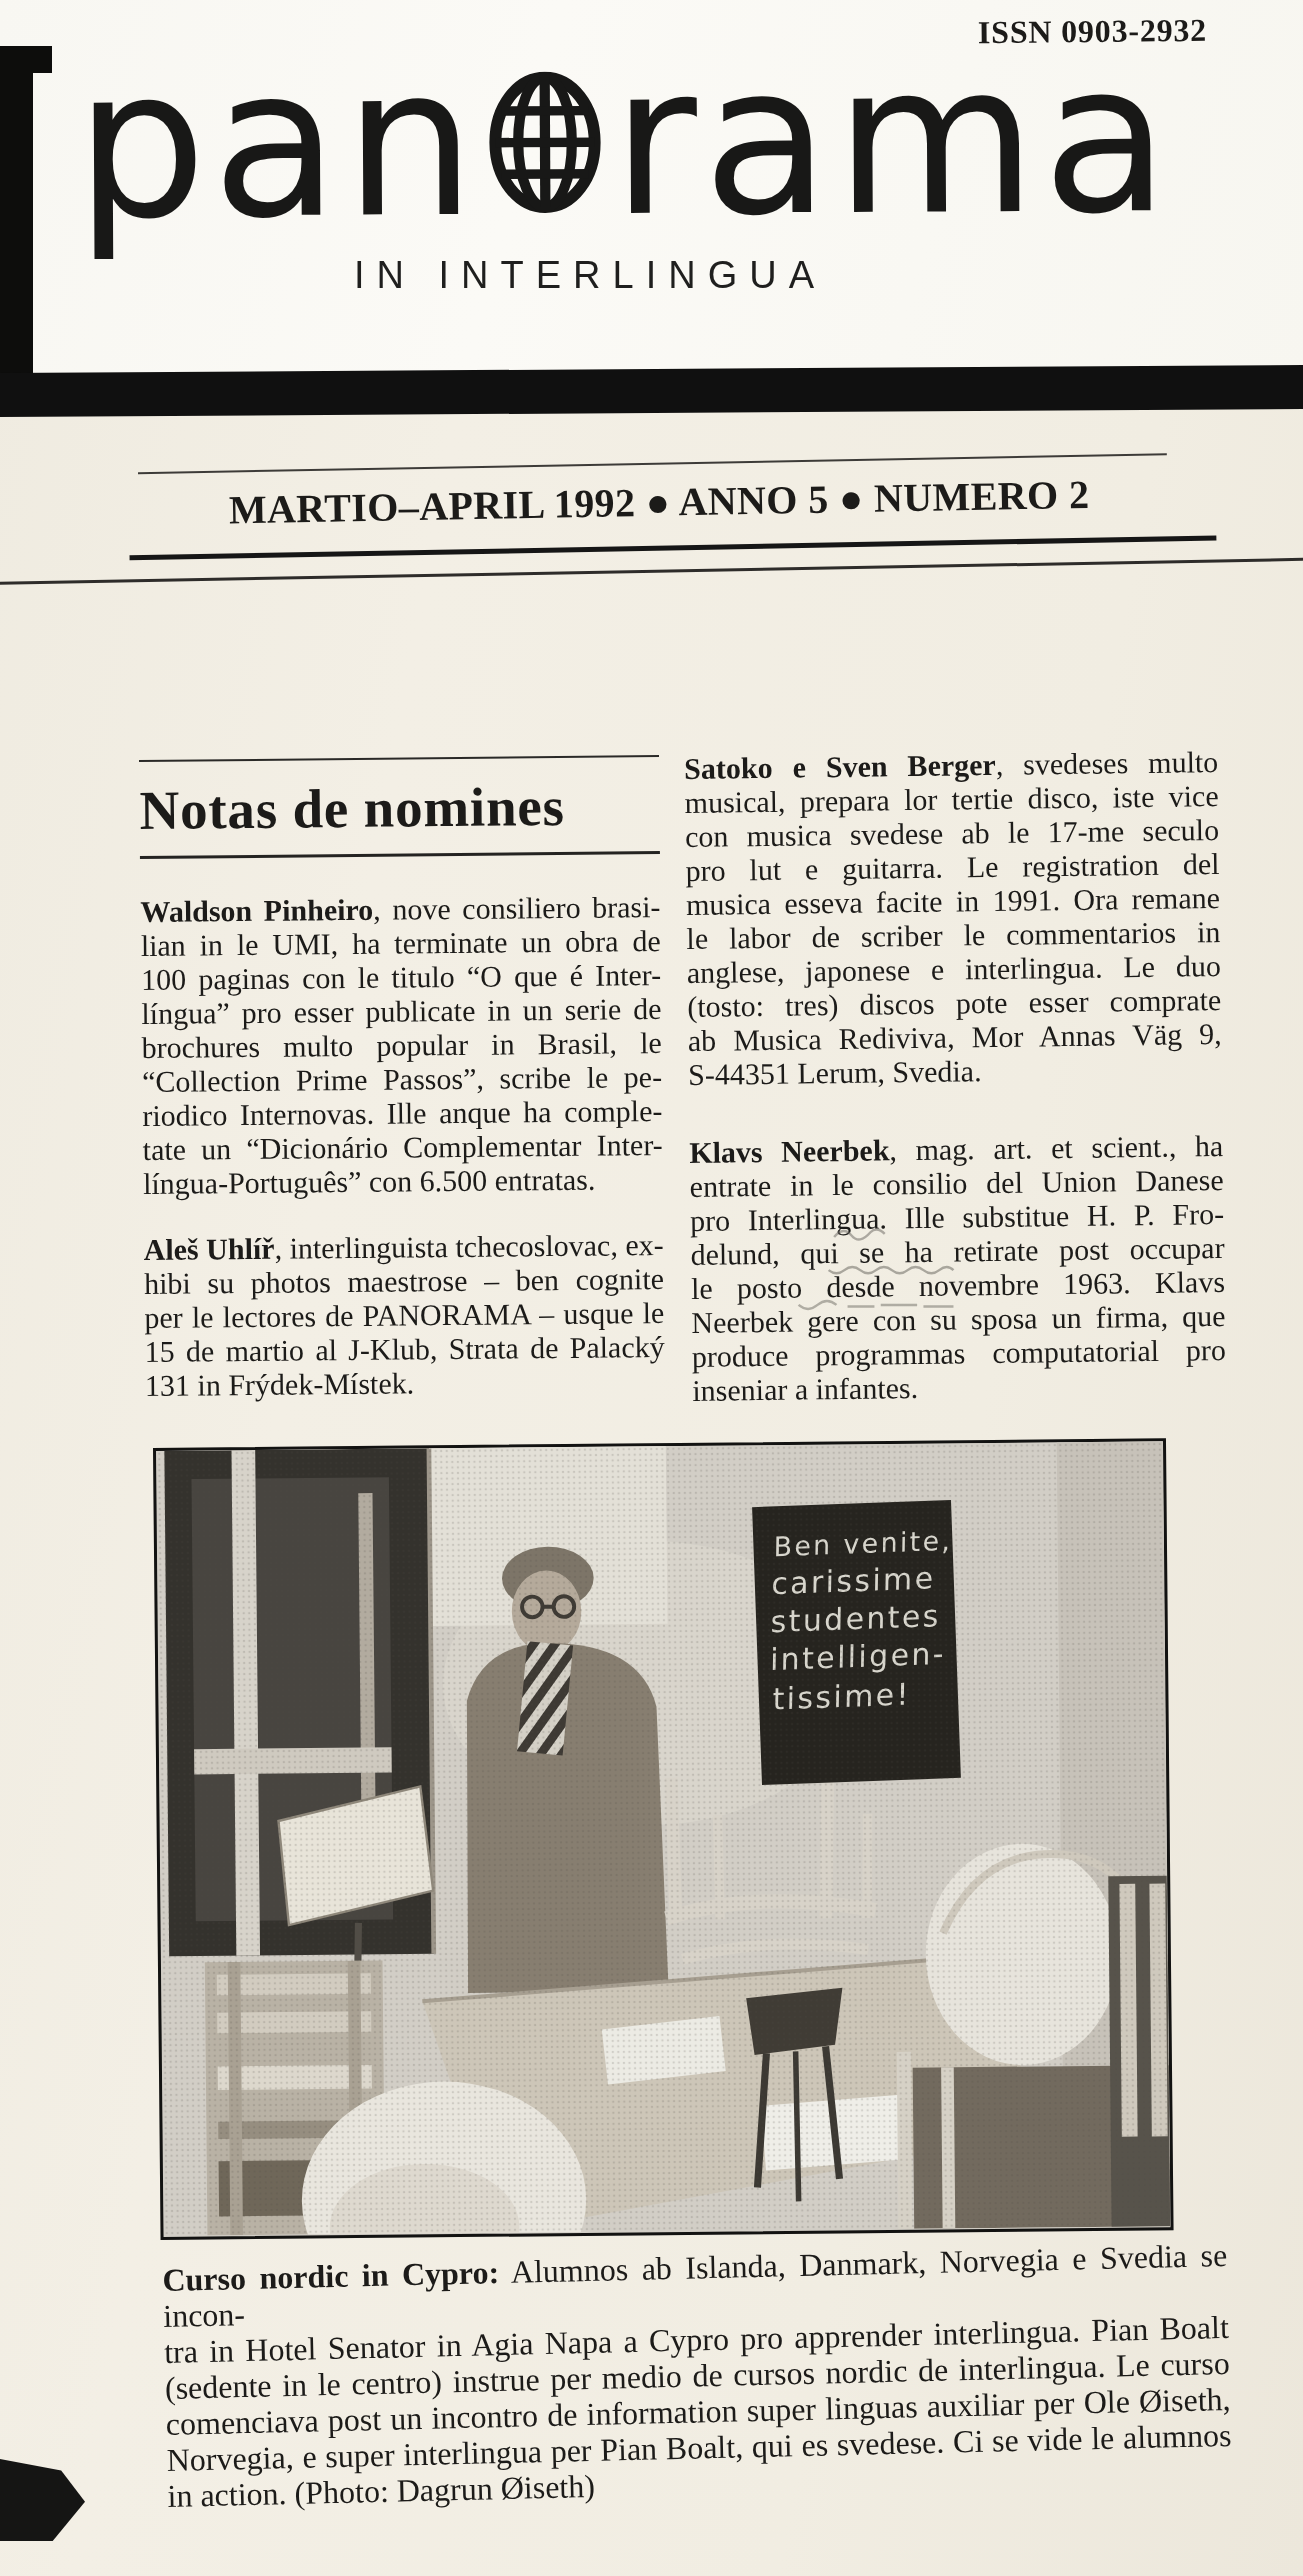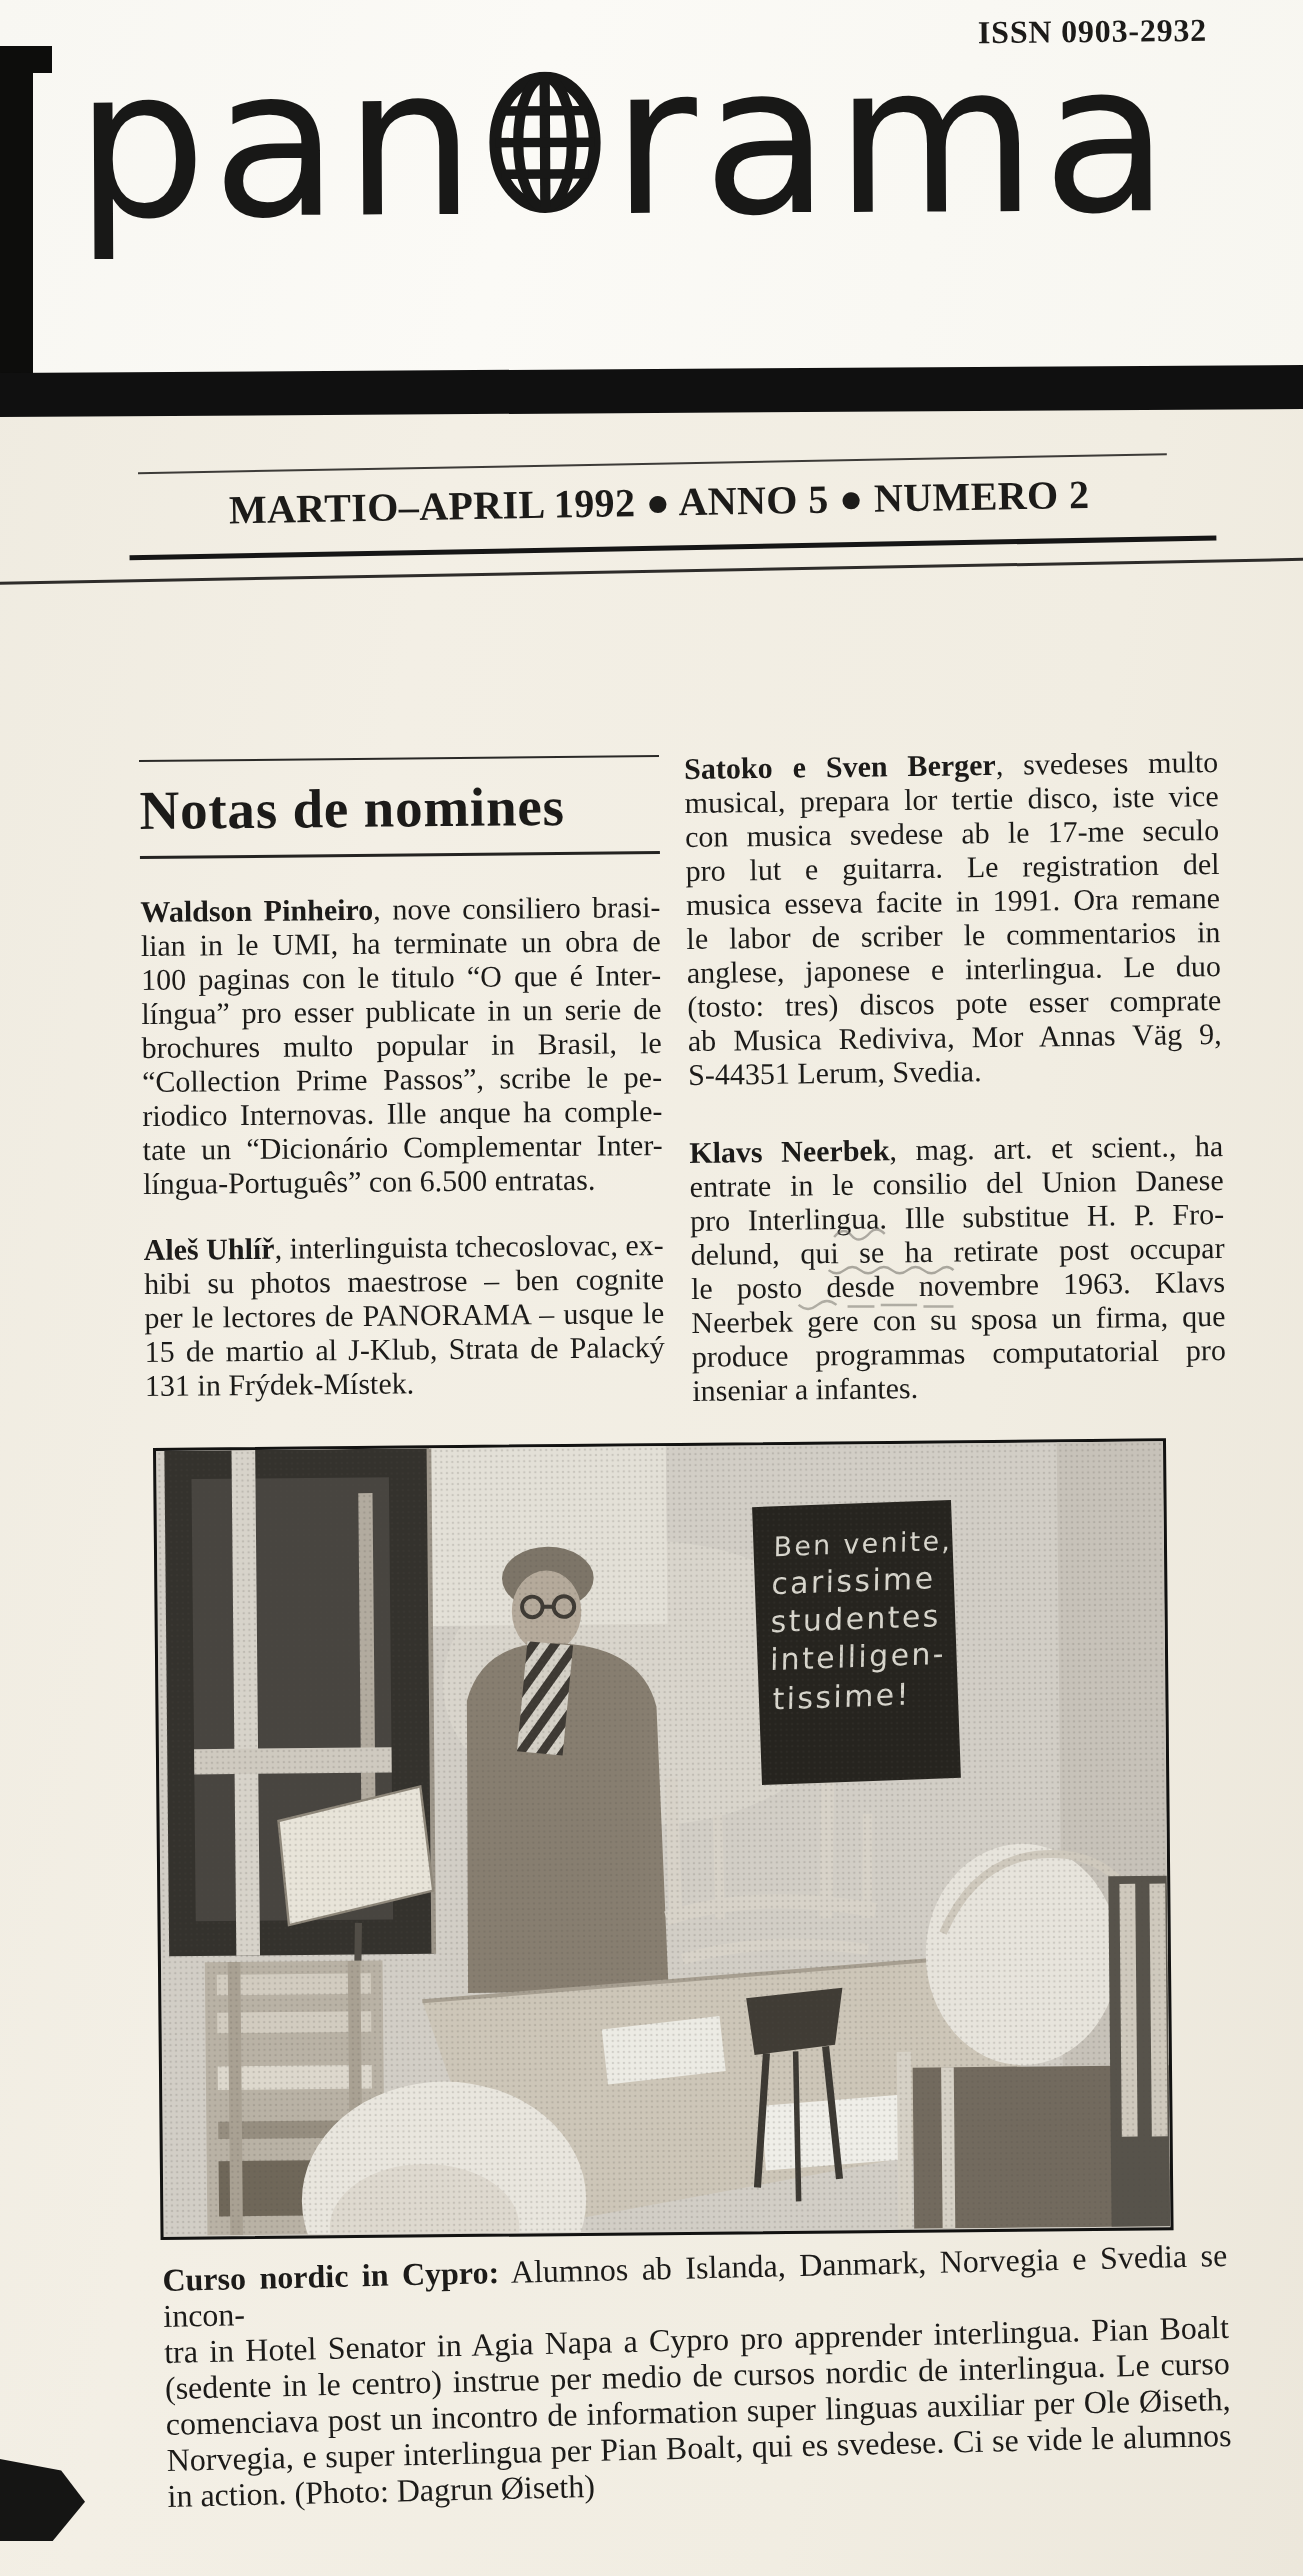--- a/index.html
+++ b/index.html
@@ -68,20 +68,21 @@
         <ellipse cx="71" cy="90" rx="34" ry="82" fill="none" stroke="#181817" stroke-width="13"></ellipse>
         <line x1="71" y1="8" x2="71" y2="172" stroke="#181817" stroke-width="13"></line>
         <line x1="16" y1="50" x2="126" y2="50" stroke="#181817" stroke-width="12"></line>
         <line x1="8" y1="90" x2="134" y2="90" stroke="#181817" stroke-width="12"></line>
         <line x1="16" y1="130" x2="126" y2="130" stroke="#181817" stroke-width="12"></line>
       </svg>
     </span>
     <span>rama</span>
   </div>
 
+  <div class="subtitle">IN INTERLINGUA</div>
 
   <div class="masthead-bar"></div>
 
   <div class="banner-block">
     <div class="rule-a"></div>
     <div class="banner-text">MARTIO–APRIL 1992 ● ANNO 5 ● NUMERO 2</div>
     <div class="rule-b"></div>
     <div class="rule-c"></div>
   </div>
 

